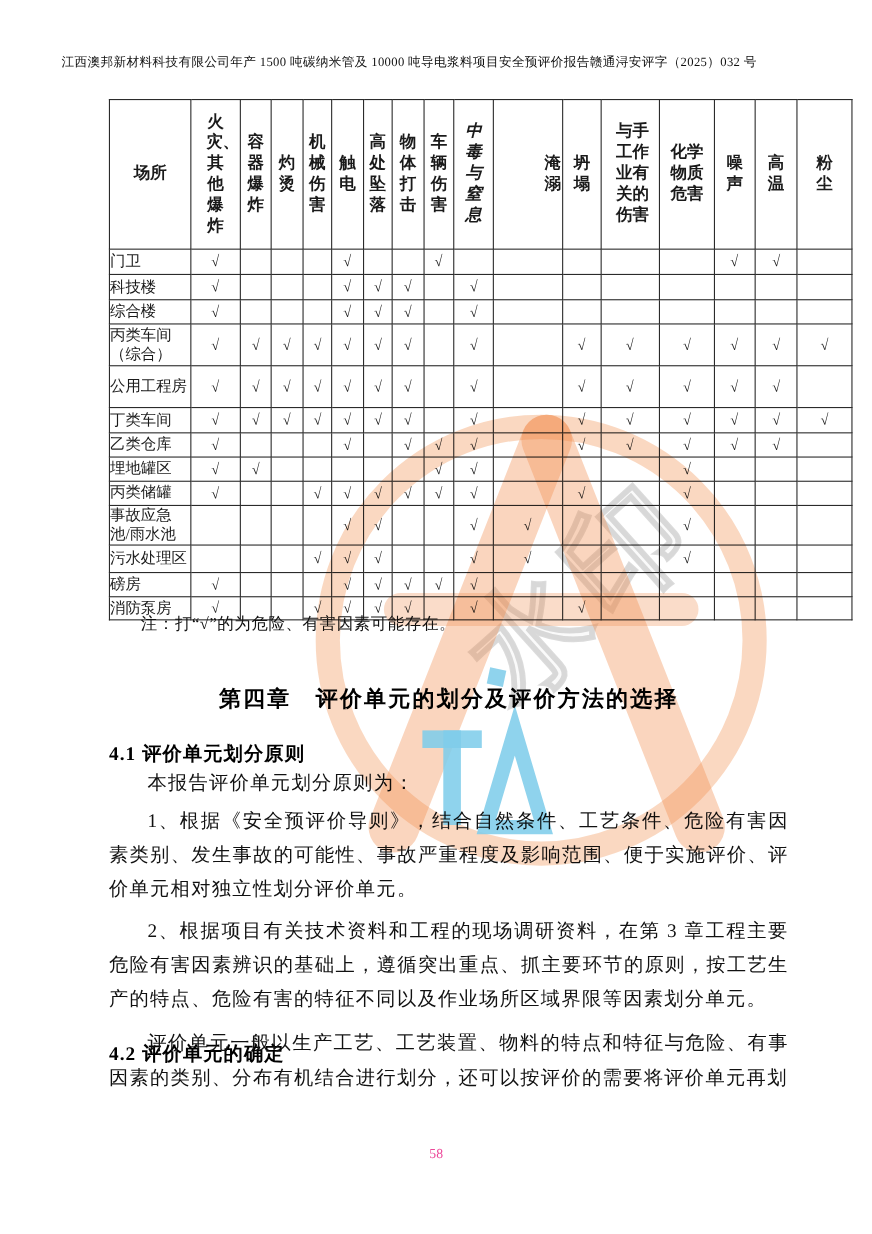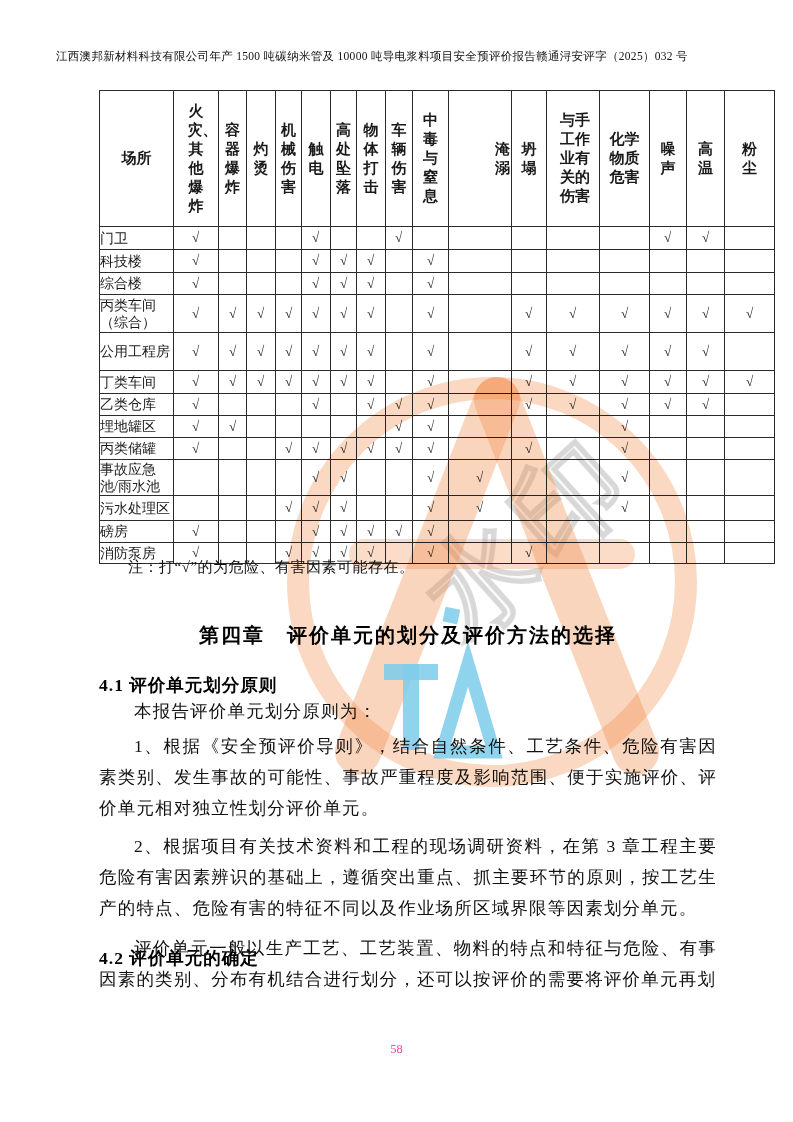--- a/index.html
+++ b/index.html
@@ -126,21 +126,21 @@
               <th class="hcell">
                 <div class="vtxt" style="width: 17px;">高处坠落</div>
               </th>
               <th class="hcell">
                 <div class="vtxt" style="width: 17px;">物体打击</div>
               </th>
               <th class="hcell">
                 <div class="vtxt" style="width: 17px;">车辆伤害</div>
               </th>
               <th class="hcell">
-                <div class="vtxt" style="width: 17px;">中毒与窒息</div>
+                <div class="vtxt" style="width: 17px; font-style: italic;">中毒与窒息</div>
               </th>
               <th class="hcell">
                 <div class="vtxt" style="width: 17px; margin-left: 45px;">淹溺</div>
               </th>
               <th class="hcell">
                 <div class="vtxt" style="width: 17px;">坍塌</div>
               </th>
               <th class="hcell">
                 <div class="vtxt" style="width: 34px; text-align: right;">与手工作业有关的伤害</div>
               </th>

